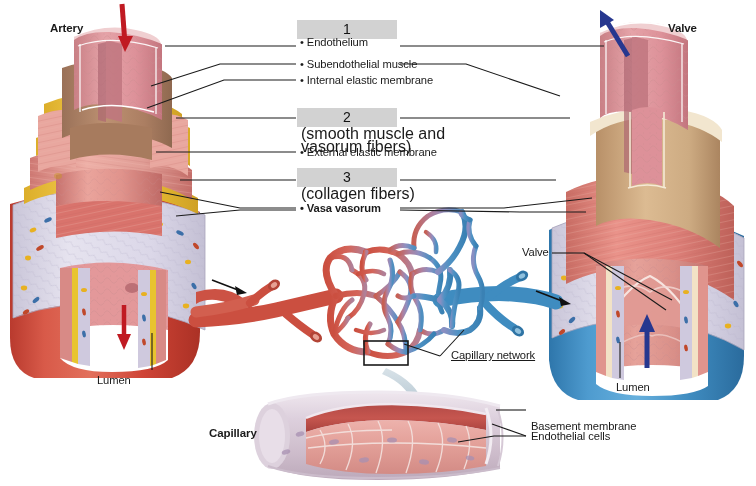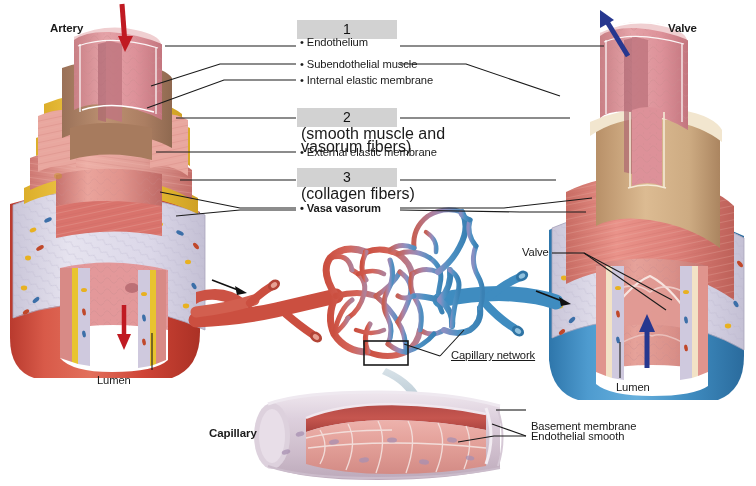--- a/index.html
+++ b/index.html
@@ -523,15 +523,15 @@
 
 <div class="numbox" style="left:297px; top:168px; width:100px;">3</div>
 <div class="sub" style="left:301px; top:188px;">(collagen fibers)</div>
 <div class="lbl" style="left:300px; top:202px;font-weight:bold;">• Vasa vasorum</div>
 
 <div class="lbl" style="left:97px; top:374px;">Lumen</div>
 <div class="lbl" style="left:616px; top:381px;">Lumen</div>
 <div class="lbl" style="left:522px; top:246px;">Valve</div>
 <div class="lbl" style="left:451px; top:349px;text-decoration:underline;">Capillary network</div>
 <div class="lbl" style="left:531px; top:420px;">Basement membrane</div>
-<div class="lbl" style="left:531px; top:430px;">Endothelial smooth</div>
+<div class="lbl" style="left:531px; top:430px;">Endothelial cells</div>
 
 </div>
 
 </body></html>

